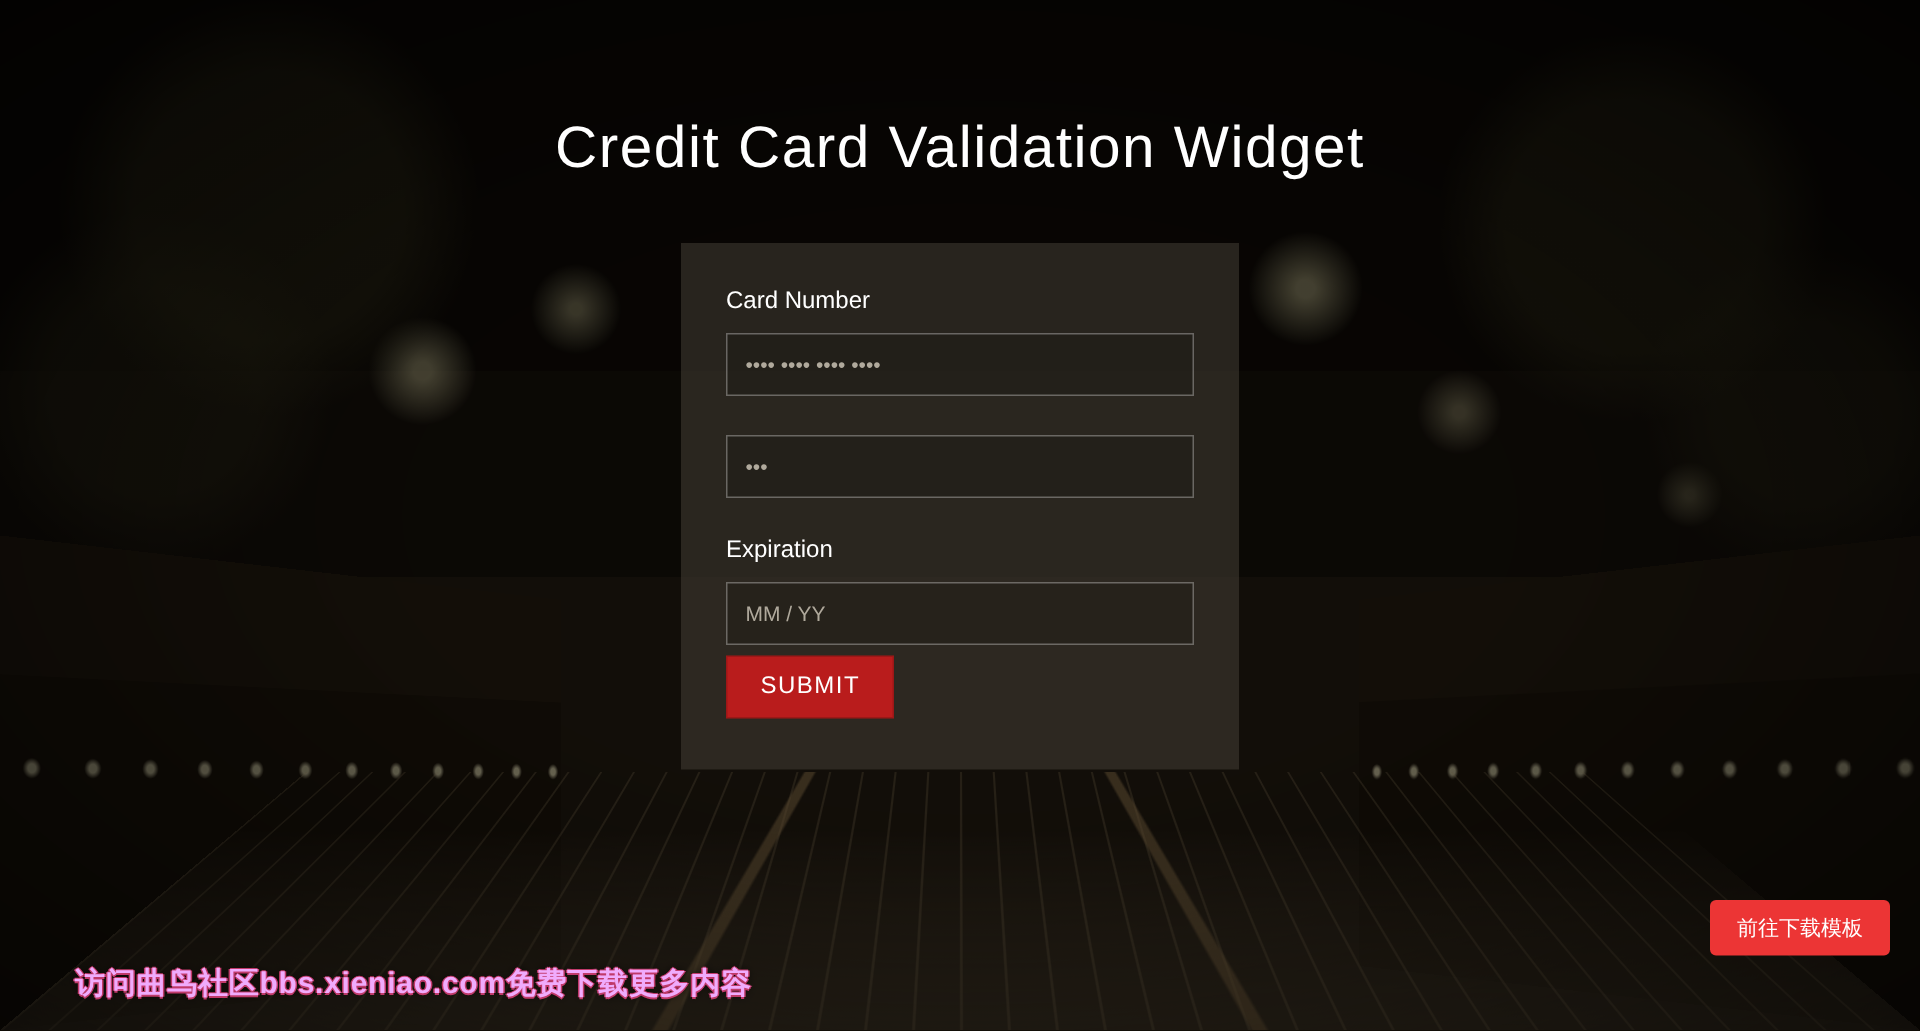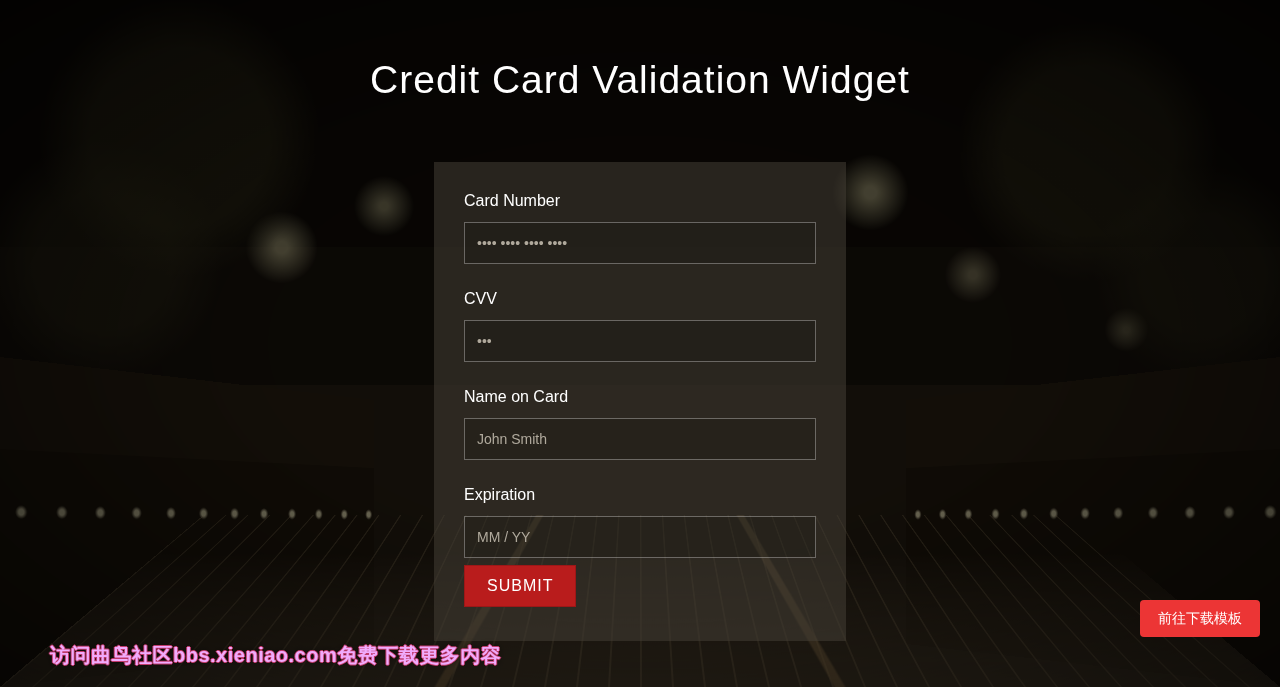--- a/index.html
+++ b/index.html
@@ -55,26 +55,26 @@
   }
   .vignette{position:absolute; inset:0; background: radial-gradient(ellipse at center, rgba(0,0,0,0) 40%, rgba(0,0,0,.55) 100%);}
   .overlay { position:absolute; inset:0; background: rgba(0,0,0,.55); }
 
   
   .page { position: relative; width:100%; height:100%; }
 
   h1.title {
     color:#fff; text-align:center;
     font-weight:300; font-size:39px; letter-spacing:1px;
-    padding-top:58px;
+    padding-top:77px;
   }
 
   .card-form{
     position:absolute; top:162px; left:50%; transform:translateX(-50%);
-    width:412px; padding:30px 30px 34px;
+    width:372px; padding:30px 30px 34px;
     background: rgba(68,62,52,.55);
   }
 
   .field { margin-bottom:26px; }
   .field:last-of-type { margin-bottom:7px; }
   .field label{
     display:block; color:#fff; font-size:16px; font-weight:400; margin-bottom:12px;
   }
   .field input{
     width:100%; height:42px;
@@ -125,28 +125,23 @@
   <h1 class="title">Credit Card Validation Widget</h1>
 
   <form class="card-form">
 
     <div class="field">
       <label>Card Number</label>
       <input type="text" placeholder="•••• •••• •••• ••••" style="">
     </div>
 
     <div class="field">
-      <label>CVV</label>
       <input type="text" placeholder="•••" style="">
     </div>
 
-    <div class="field">
-      <label>Name on Card</label>
-      <input type="text" placeholder="John Smith" style="">
-    </div>
 
     <div class="field">
       <label>Expiration</label>
       <input type="text" placeholder="MM / YY" style="">
     </div>
 
     <button type="button" class="submit">SUBMIT</button>
   </form>
 
   <button type="button" class="dl-btn">前往下载模板</button>

